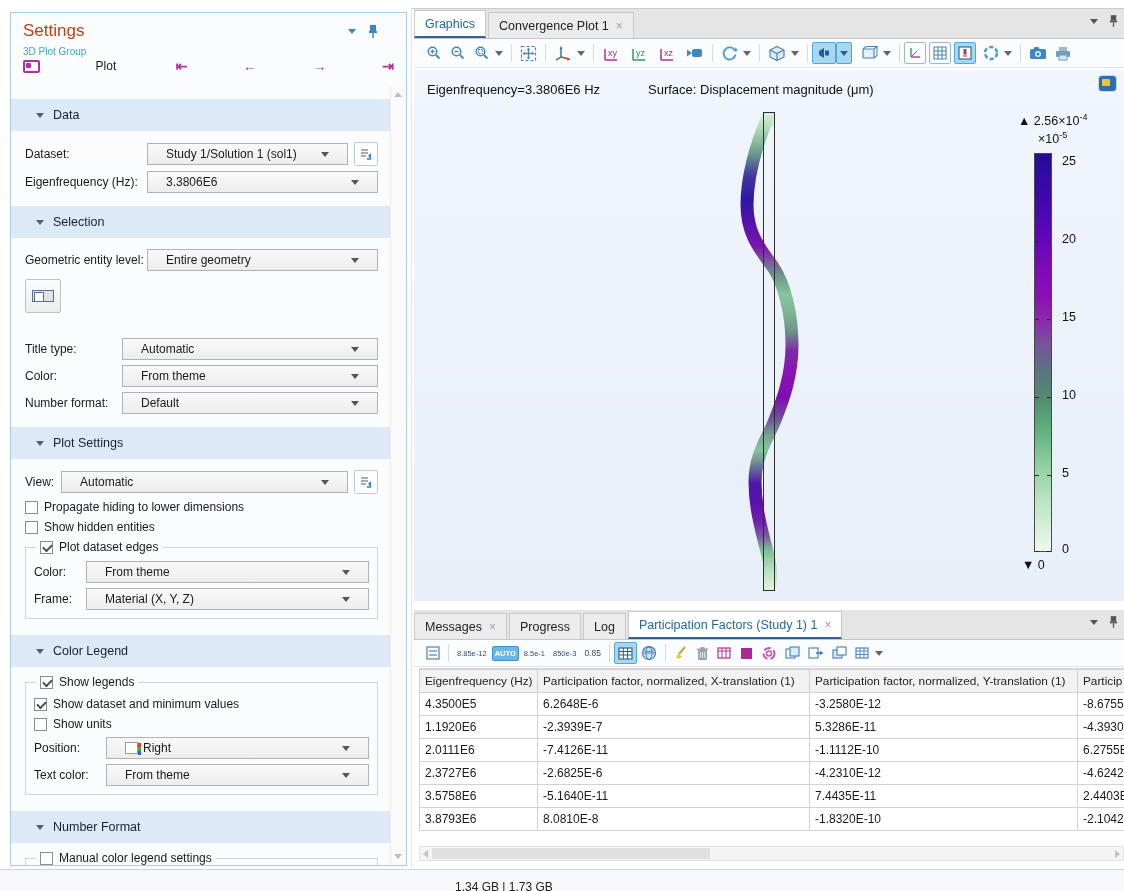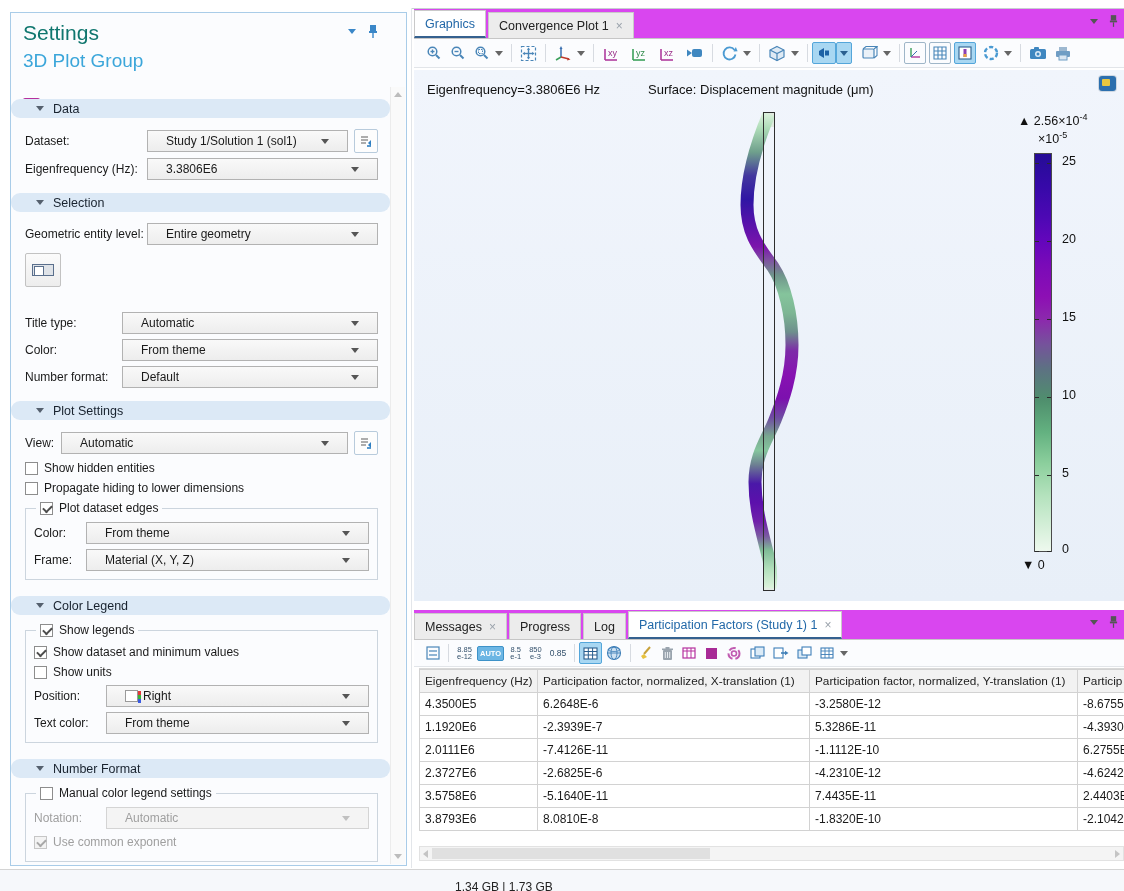--- a/index.html
+++ b/index.html
@@ -20,38 +20,38 @@
     border-left:2px solid #4d4d4d; border-bottom:2px solid #4d4d4d; transform:rotate(-45deg); }
   .cb.disabled { background:#f3f3f3; border-color:#c6c6c6; }
   .cb.disabled::after { border-color:#a8a8a8; }
   .row { display:flex; align-items:center; margin:5px 0; }
   .lbl { flex:none; }
   .cbrow { display:flex; align-items:center; gap:6px; margin:6px 0; }
   .tri { width:0; height:0; border-left:4px solid transparent; border-right:4px solid transparent;
     border-top:5px solid #55606e; flex:none; }
   fieldset { border:1px solid #ccd5de; margin:2px 0 8px 0; padding:2px 8px 6px 8px; }
   legend { display:flex; align-items:center; gap:6px; padding:0 4px; margin-left:2px; }
-  .gbtn { height:22px; min-width:20px; display:inline-flex; align-items:center; justify-content:flex-end;
+  .gbtn { height:22px; min-width:20px; display:inline-flex; align-items:center; justify-content:flex-start;
     padding:0 3px; border:1px solid transparent; border-radius:2px; gap:1px; }
   .gbtn.active { background:#a8d7f2; border-color:#54a6da; }
   .sep { width:1px; height:18px; background:#d7dbe1; margin:0 4px; flex:none; }
 
   
   #settings-win { position:absolute; left:10px; top:12px; width:397px; height:854px;
     border:1px solid #a9cce8; background:#fbfcfe; overflow:hidden; }
   #settings-head { padding:8px 12px 0 12px; position:relative; }
-  #settings-title { font-size:21px; color:#0f766e; font-weight:400; }
-  #settings-sub { font-size:19px; color:#3ba6da; margin-top:5px; }
+  #settings-title { font-size:17px; color:#c2410c; font-weight:400; }
+  #settings-sub { font-size:10px; color:#3ba6da; margin-top:5px; }
   #settings-actions { position:absolute; right:28px; top:12px; display:flex; gap:12px; align-items:center; }
-  #plot-row { display:flex; align-items:center; gap:9px; margin-top:25px; padding-bottom:6px; }
+  #plot-row { display:flex; align-items:center; gap:9px; margin-top:2px; padding-bottom:6px;justify-content:space-between; }
   #plot-row .nav { color:#b5309e; font-size:14px; font-weight:bold; line-height:14px; }
   #plot-icon { width:17px; height:13px; border:2px solid #b5309e; border-radius:2px; position:relative; background:#fff; }
   #plot-icon::after { content:""; position:absolute; left:1px; top:1px; width:5px; height:5px; background:#b5309e; border-radius:1px; }
   #sections { position:absolute; left:0; right:16px; top:86px; bottom:0; overflow:hidden; }
-  .sec-h { height:19px; background:#dce9f6; display:flex; align-items:center; gap:9px; padding-left:25px;border-radius:9px; }
+  .sec-h { height:32px; background:#dce9f6; display:flex; align-items:center; gap:9px; padding-left:25px; }
   .sec-t { font-size:12.5px; color:#18222e; }
   .sec-body { padding:6px 12px 8px 14px; }
   .side-btn { width:24px; height:24px; border:1px solid #b8cbdc; background:#fdfdfd; border-radius:2px;
     margin-left:6px; flex:none; display:flex; align-items:center; justify-content:center; }
   #sel-toggle-btn { width:36px; height:34px; border:1px solid #c2c2c2; background:linear-gradient(#fbfbfb,#ededed);
     border-radius:2px; margin-top:8px; display:flex; align-items:center; justify-content:center; }
   #sel-toggle-glyph { width:22px; height:12px; border:1px solid #5a6f8c; background:#dfe3e8; position:relative; }
   #sel-toggle-glyph::before { content:""; position:absolute; left:1px; top:1px; width:8px; height:8px; background:#fff; border:1px solid #5a6f8c; }
   #scrollbar-v { position:absolute; right:1px; top:74px; bottom:1px; width:15px; background:#fafafa; border-left:1px solid #ececec; }
   .sb-arrow { position:absolute; left:3px; width:0; height:0; border-left:4px solid transparent; border-right:4px solid transparent; }
@@ -60,21 +60,21 @@
   .pos-ico { width:13px; height:12px; border:1px solid #9a9a9a; background:#fff; margin-right:5px; flex:none;
     position:relative; }
   .pos-ico::after { content:""; position:absolute; right:-4px; top:0; width:3px; height:12px;
     background:linear-gradient(#e23a3a 0 33%, #3ab53a 33% 66%, #3a5ae2 66% 100%); }
 
   
   #right-top-line { position:absolute; left:412px; top:8px; right:0; border-top:1px solid #c9cdd2; }
   #v-divider { position:absolute; left:411px; top:8px; bottom:23px; width:1px; background:#e3e6ea; }
 
   #graphics-win { position:absolute; left:414px; top:9px; width:710px; height:592px; background:#fff; }
-  .tabrow { display:flex; align-items:flex-end; height:30px; border-bottom:1px solid #c6c6c6; position:relative; background:#d946ef; }
+  .tabrow { display:flex; align-items:flex-end; height:30px; border-bottom:1px solid #c6c6c6; position:relative; background:#e5e5e5; }
   .tab { height:26px; display:flex; align-items:center; gap:7px; padding:0 10px; border:1px solid #c9c9c9;
     border-bottom:none; background:#ececec; color:#222; margin-right:2px; font-size:12.5px; }
   .tab.active { background:#fff; color:#2268a8; border-bottom:2px solid #35618f; height:28px; }
   .tab .x { color:#9aa2ab; font-size:12px; }
   .win-actions { position:absolute; right:6px; top:6px; display:flex; gap:11px; align-items:center; }
   .toolbar { height:29px; display:flex; align-items:center; padding-left:8px; border-bottom:1px solid #e2e5e9; background:#fbfcfe; }
 
   #canvas { position:absolute; left:0; top:61px; width:710px; height:531px;
     background:linear-gradient(#f1f5fc,#e8eff8); overflow:hidden; }
   .plot-title { position:absolute; top:12px; font-size:13px; color:#111; }
@@ -97,21 +97,21 @@
   #tbl-area { position:absolute; left:5px; right:0; top:58px; height:176px; overflow:hidden; border-top:1px solid #d8d8d8; }
   table { border-collapse:collapse; table-layout:fixed; width:820px; }
   th,td { border:1px solid #d2d2d2; height:23px; padding:0 5px; text-align:left; font-weight:normal;
     white-space:nowrap; overflow:hidden; font-size:12px; }
   th { background:#f2f2f2; color:#222; font-size:11.8px; }
   #hscroll { position:absolute; left:5px; right:0; top:236px; height:15px; background:#f4f4f4; border:1px solid #e2e2e2; }
   #hscroll .thumb { position:absolute; left:12px; top:1px; width:278px; height:11px; background:#e0e0e0; }
   .hs-arrow { position:absolute; top:3px; width:0; height:0; border-top:4px solid transparent; border-bottom:4px solid transparent; }
   .hs-left { left:3px; border-right:5px solid #c4c4c4; }
   .hs-right { right:3px; border-left:5px solid #c4c4c4; }
-  .nb { display:flex; flex-direction:column; line-height:7px; font-size:7.5px; color:#33506b; text-align:center; }
+  .nb { display:flex; flex-direction:row; line-height:7px; font-size:7.5px; color:#33506b; text-align:center; }
   .nb i { font-style:normal; display:block; }
   #auto-btn { background:#6cb6e4; border:1px solid #3d92c8; border-radius:2px; color:#fff;
     font-size:7.5px; font-weight:bold; padding:2px 2px; }
 
   
   #statusbar { position:absolute; left:0; right:0; top:869px; height:22px; background:#f6f8fb; border-top:1px solid #d4d4d4; }
   #mem { position:absolute; left:455px; top:10px; font-size:12px; color:#222; white-space:nowrap; }
 </style>
 </head>
 <body>
@@ -227,25 +227,25 @@
               <line x1="2" y1="3" x2="9" y2="3" stroke="#8a8a8a" stroke-width="1.4"></line>
               <line x1="2" y1="6" x2="9" y2="6" stroke="#8a8a8a" stroke-width="1.4"></line>
               <line x1="2" y1="9" x2="7" y2="9" stroke="#8a8a8a" stroke-width="1.4"></line>
               <path d="M12 12 L12 6 L9 9 Z" fill="#2e7fc2"></path>
               <line x1="12" y1="12" x2="8" y2="12" stroke="#2e7fc2" stroke-width="1.6"></line>
             </svg>
         </span>
       </div>
       <div class="cbrow">
         <span class="cb"></span>
-        <span>Show hidden entities</span>
+        <span>Propagate hiding to lower dimensions</span>
       </div>
       <div class="cbrow">
         <span class="cb"></span>
-        <span>Propagate hiding to lower dimensions</span>
+        <span>Show hidden entities</span>
       </div>
       <fieldset>
         <legend>
           <span class="cb checked"></span>
           <span>Plot dataset edges</span>
         </legend>
         <div class="row">
           <span class="lbl" style="width:52px">Color:</span>
           <div class="combo">
             <span class="val">From theme</span>

